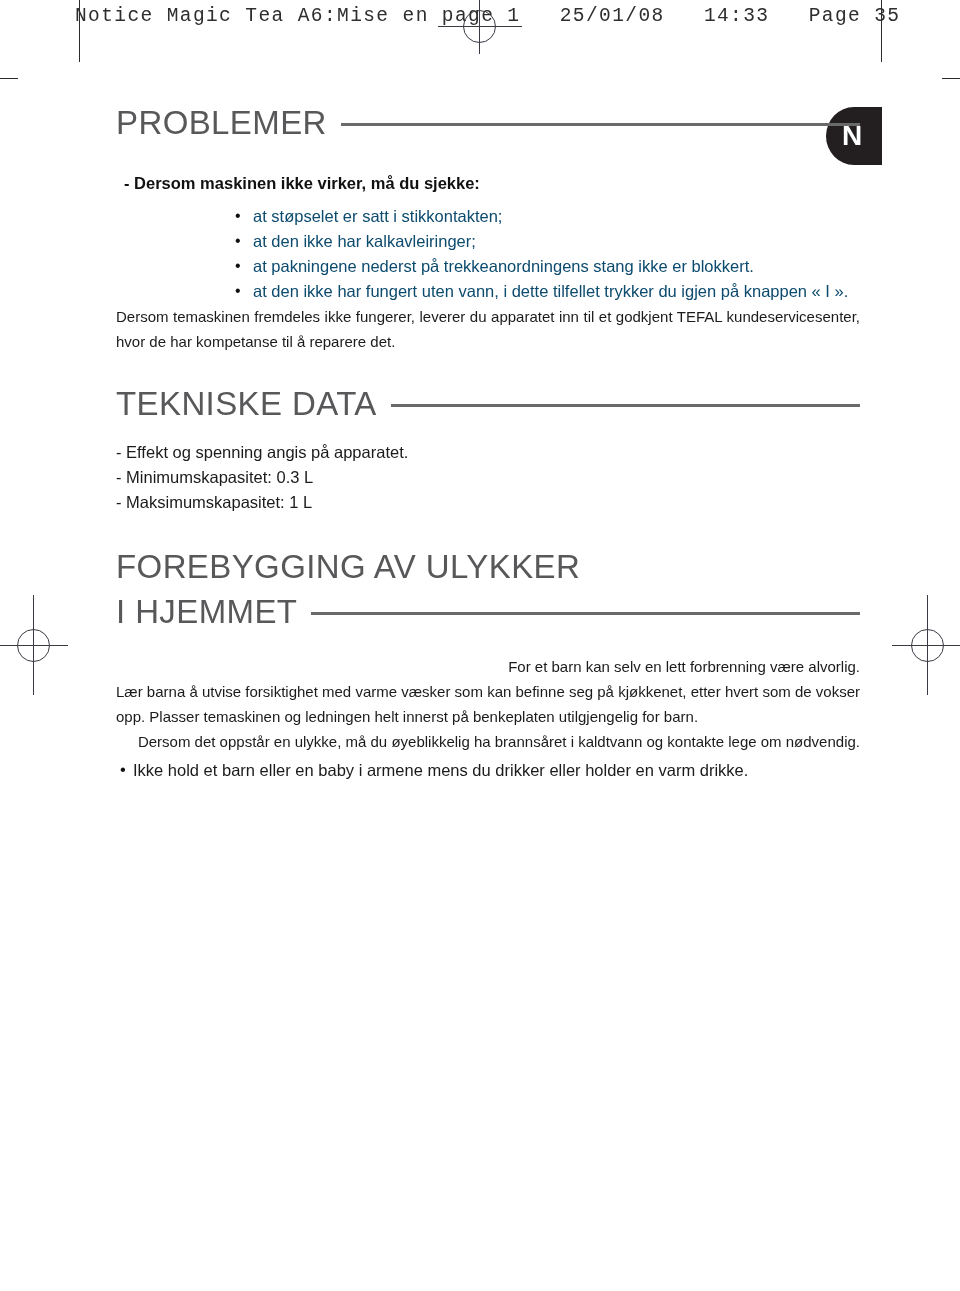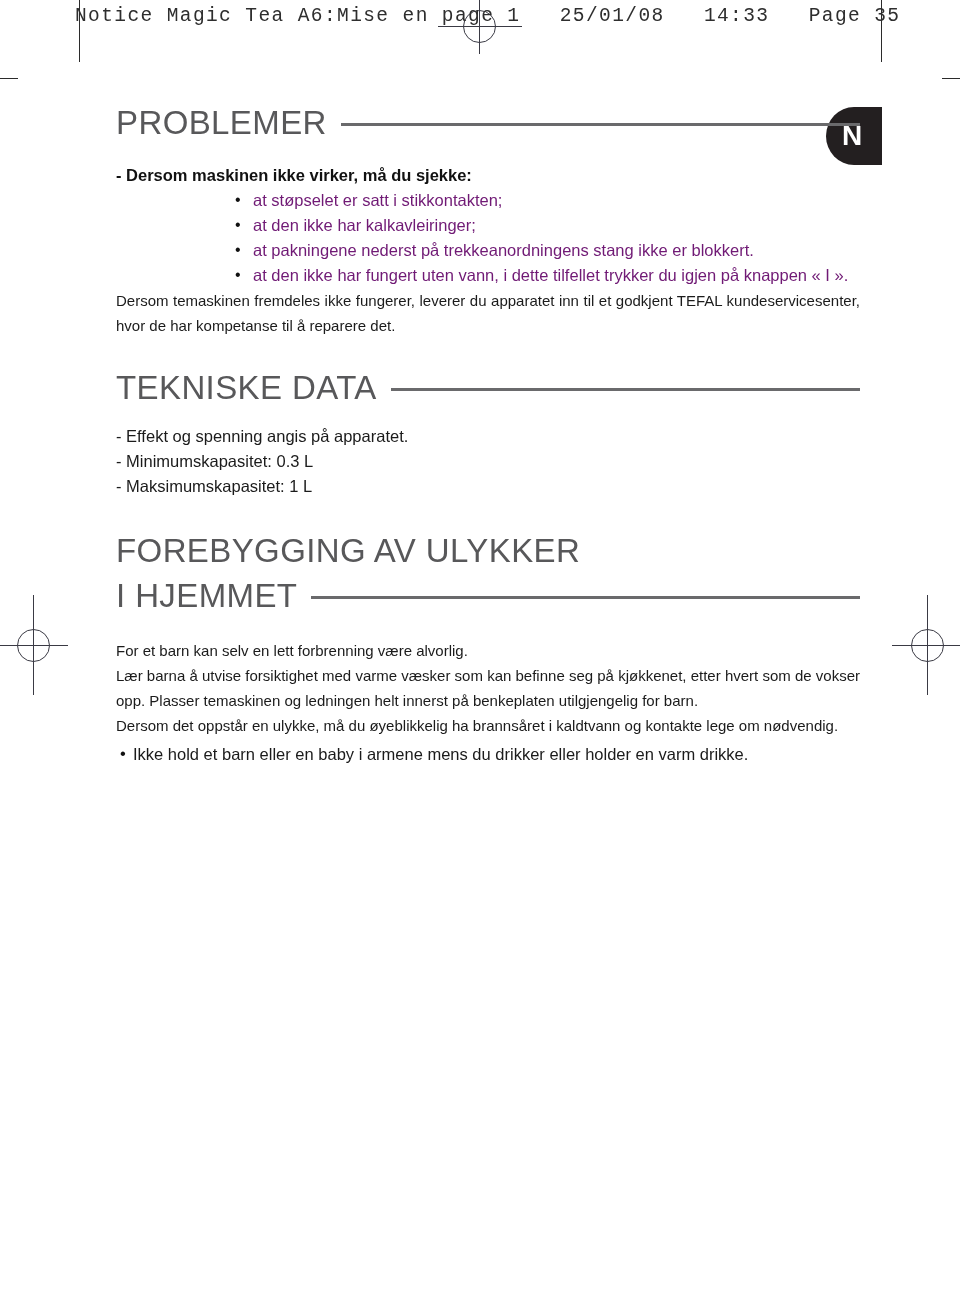--- a/index.html
+++ b/index.html
@@ -95,43 +95,43 @@
   }
 
   p.body {
     margin: 0;
     font-size: 15px;
     line-height: 25px;
     color: #1b1b1b;
     text-align: justify;
     text-justify: inter-word;
   }
-  p.body.nojust { text-align: left; }
+  p.body.nojust { text-align: right; }
   .b { font-weight: normal; }
 
   .lead-item {
-    margin: 0;
+    margin: 8px;
     font-size: 16.5px;
     line-height: 25px;
     font-weight: bold;
     color: #111111;
   }
 
   ul.checks {
     margin: 0;
     padding: 0;
     list-style: none;
   }
   ul.checks li {
     position: relative;
     margin: 0 0 0 119px;
     padding-left: 18px;
     font-size: 16.5px;
     line-height: 25px;
-    color: #701a75;
+    color: #0c4a6e;
   }
   ul.checks li::before {
     content: "\2022";
     position: absolute;
     left: 0;
     top: -1px;
     font-size: 16px;
     color: #111111;
   }
 

